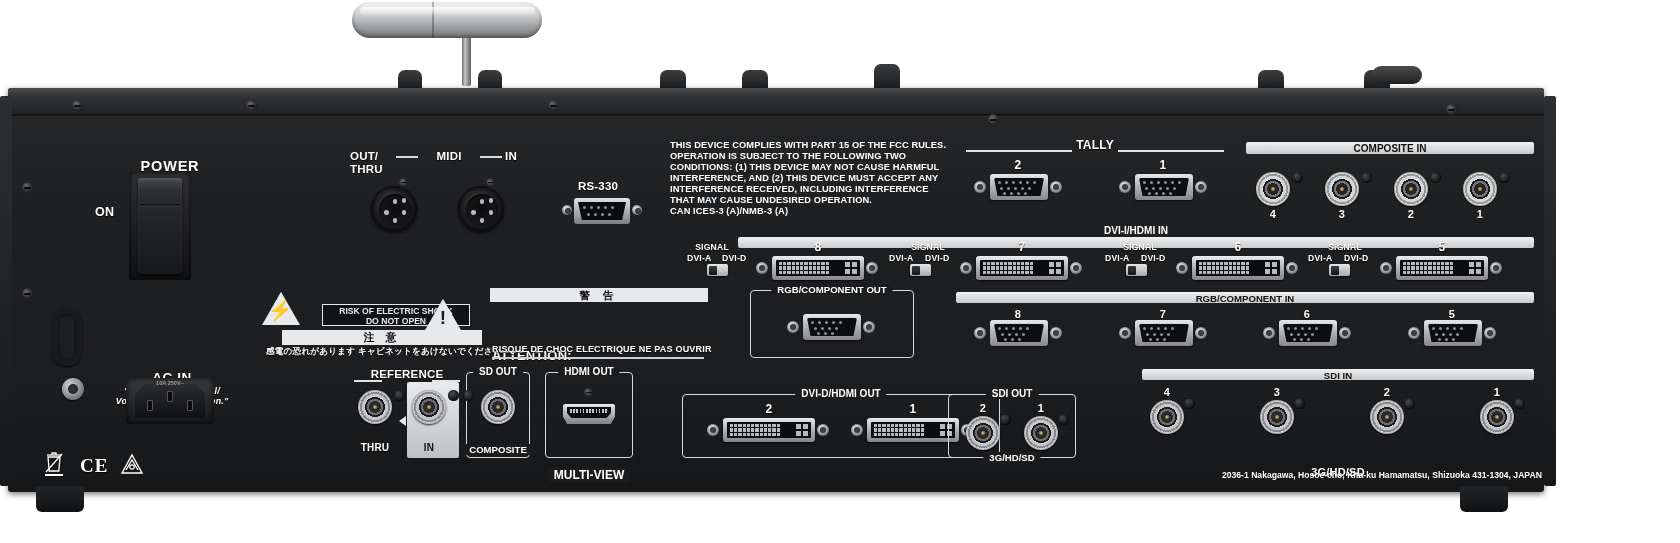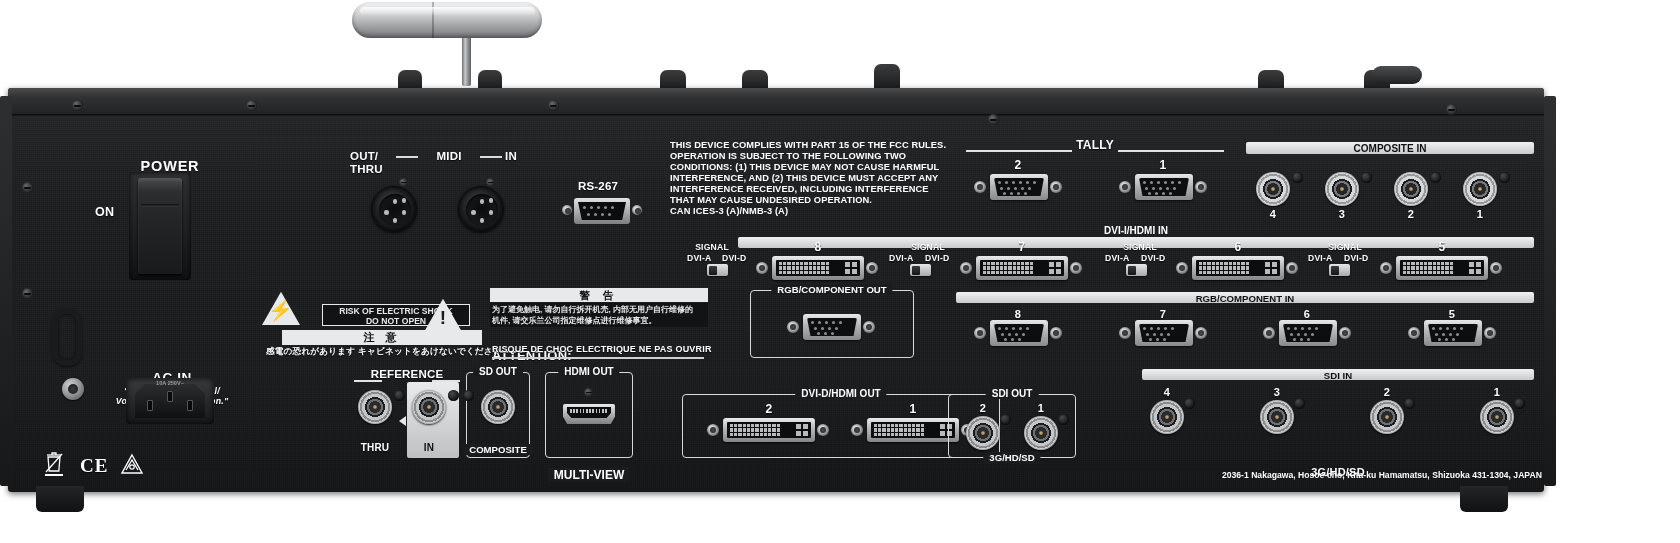--- a/index.html
+++ b/index.html
@@ -487,21 +487,21 @@
       <div class="din-hole" style="left:5px;  top:16px;"></div>
       <div class="din-hole" style="left:13.5px;top:5px;"></div>
       <div class="din-hole" style="left:13.5px;top:24px;"></div>
       <div class="din-hole" style="left:22.5px;top:16px;"></div>
       <div class="din-hole" style="left:22.5px;top:4px;"></div>
     </div>
   </div>
   <div class="screw sm" style="left:399px; top:178px;"></div>
   <div class="screw sm" style="left:486px; top:178px;"></div>
 
-  <div class="lbl c" style="left:598px; top:180px; font-size:11.5px;">RS-267</div>
+  <div class="lbl c" style="left:598px; top:180px; font-size:11.5px;">RS-330</div>
   <div class="db9" style="left:574px; top:198px; width:56px; height:26px;">
     <div class="db9-in">
       <div class="pin" style="left:5px;  top:4px;"></div>
         <div class="pin" style="left:12px; top:4px;"></div>
       <div class="pin" style="left:19px; top:4px;"></div>
         <div class="pin" style="left:26px; top:4px;"></div>
       <div class="pin" style="left:33px; top:4px;"></div>
       <div class="pin" style="left:9px;  top:11px;"></div>
         <div class="pin" style="left:16px; top:11px;"></div>
       <div class="pin" style="left:23px; top:11px;"></div>
@@ -527,24 +527,20 @@
     <div>RISK OF ELECTRIC SHOCK</div>
     <div>DO NOT OPEN</div>
   </div>
   <div class="tri" style="position:absolute; left:424px; top:298px;">
     <div class="tri-in" style="font-size:19px;">!</div>
   </div>
   <div class="cau-box" style="left:282px; top:330px; width:200px; height:15px; font-size:11px; line-height:15px; letter-spacing:4px;">注 意</div>
   <div class="lbl" style="left:266px; top:346px; font-size:8.6px; font-weight:bold;">感電の恐れがあります キャビネットをあけないでください</div>
 
   <div class="cau-box" style="left:490px; top:288px; width:218px; height:14px; font-size:10.5px; line-height:14px; letter-spacing:5px;">警 告</div>
-  <div class="cau-box-dark" style="left:490px; top:303px; width:218px; height:24px; font-size:8px; line-height:11px; border:none; text-align:left; padding:1px 2px;">
-    <div>为了避免触电, 请勿自行拆开机壳, 内部无用户自行维修的</div>
-    <div>机件, 请交乐兰公司指定维修点进行维修事宜。</div>
-  </div>
   <div class="lbl" style="left:492px; top:348px; font-size:13px;">ATTENTION:</div>
   <div class="lbl" style="left:492px; top:344px; font-size:9px; font-weight:bold;">RISQUE DE CHOC ELECTRIQUE NE PAS OUVRIR</div>
   <div class="sigline" style="left:492px; top:357px; width:212px; background:#cfd0d1;"></div>
 
   <div class="uline" style="left:966px; top:150px; width:106px;"></div>
   <div class="uline" style="left:1118px; top:150px; width:106px;"></div>
   <div class="lbl c" style="left:1095px; top:138px; font-size:12px;">TALLY</div>
   <div class="lbl c" style="left:1018px; top:158px; font-size:12px;">2</div>
   <div class="lbl c" style="left:1163px; top:158px; font-size:12px;">1</div>
 

